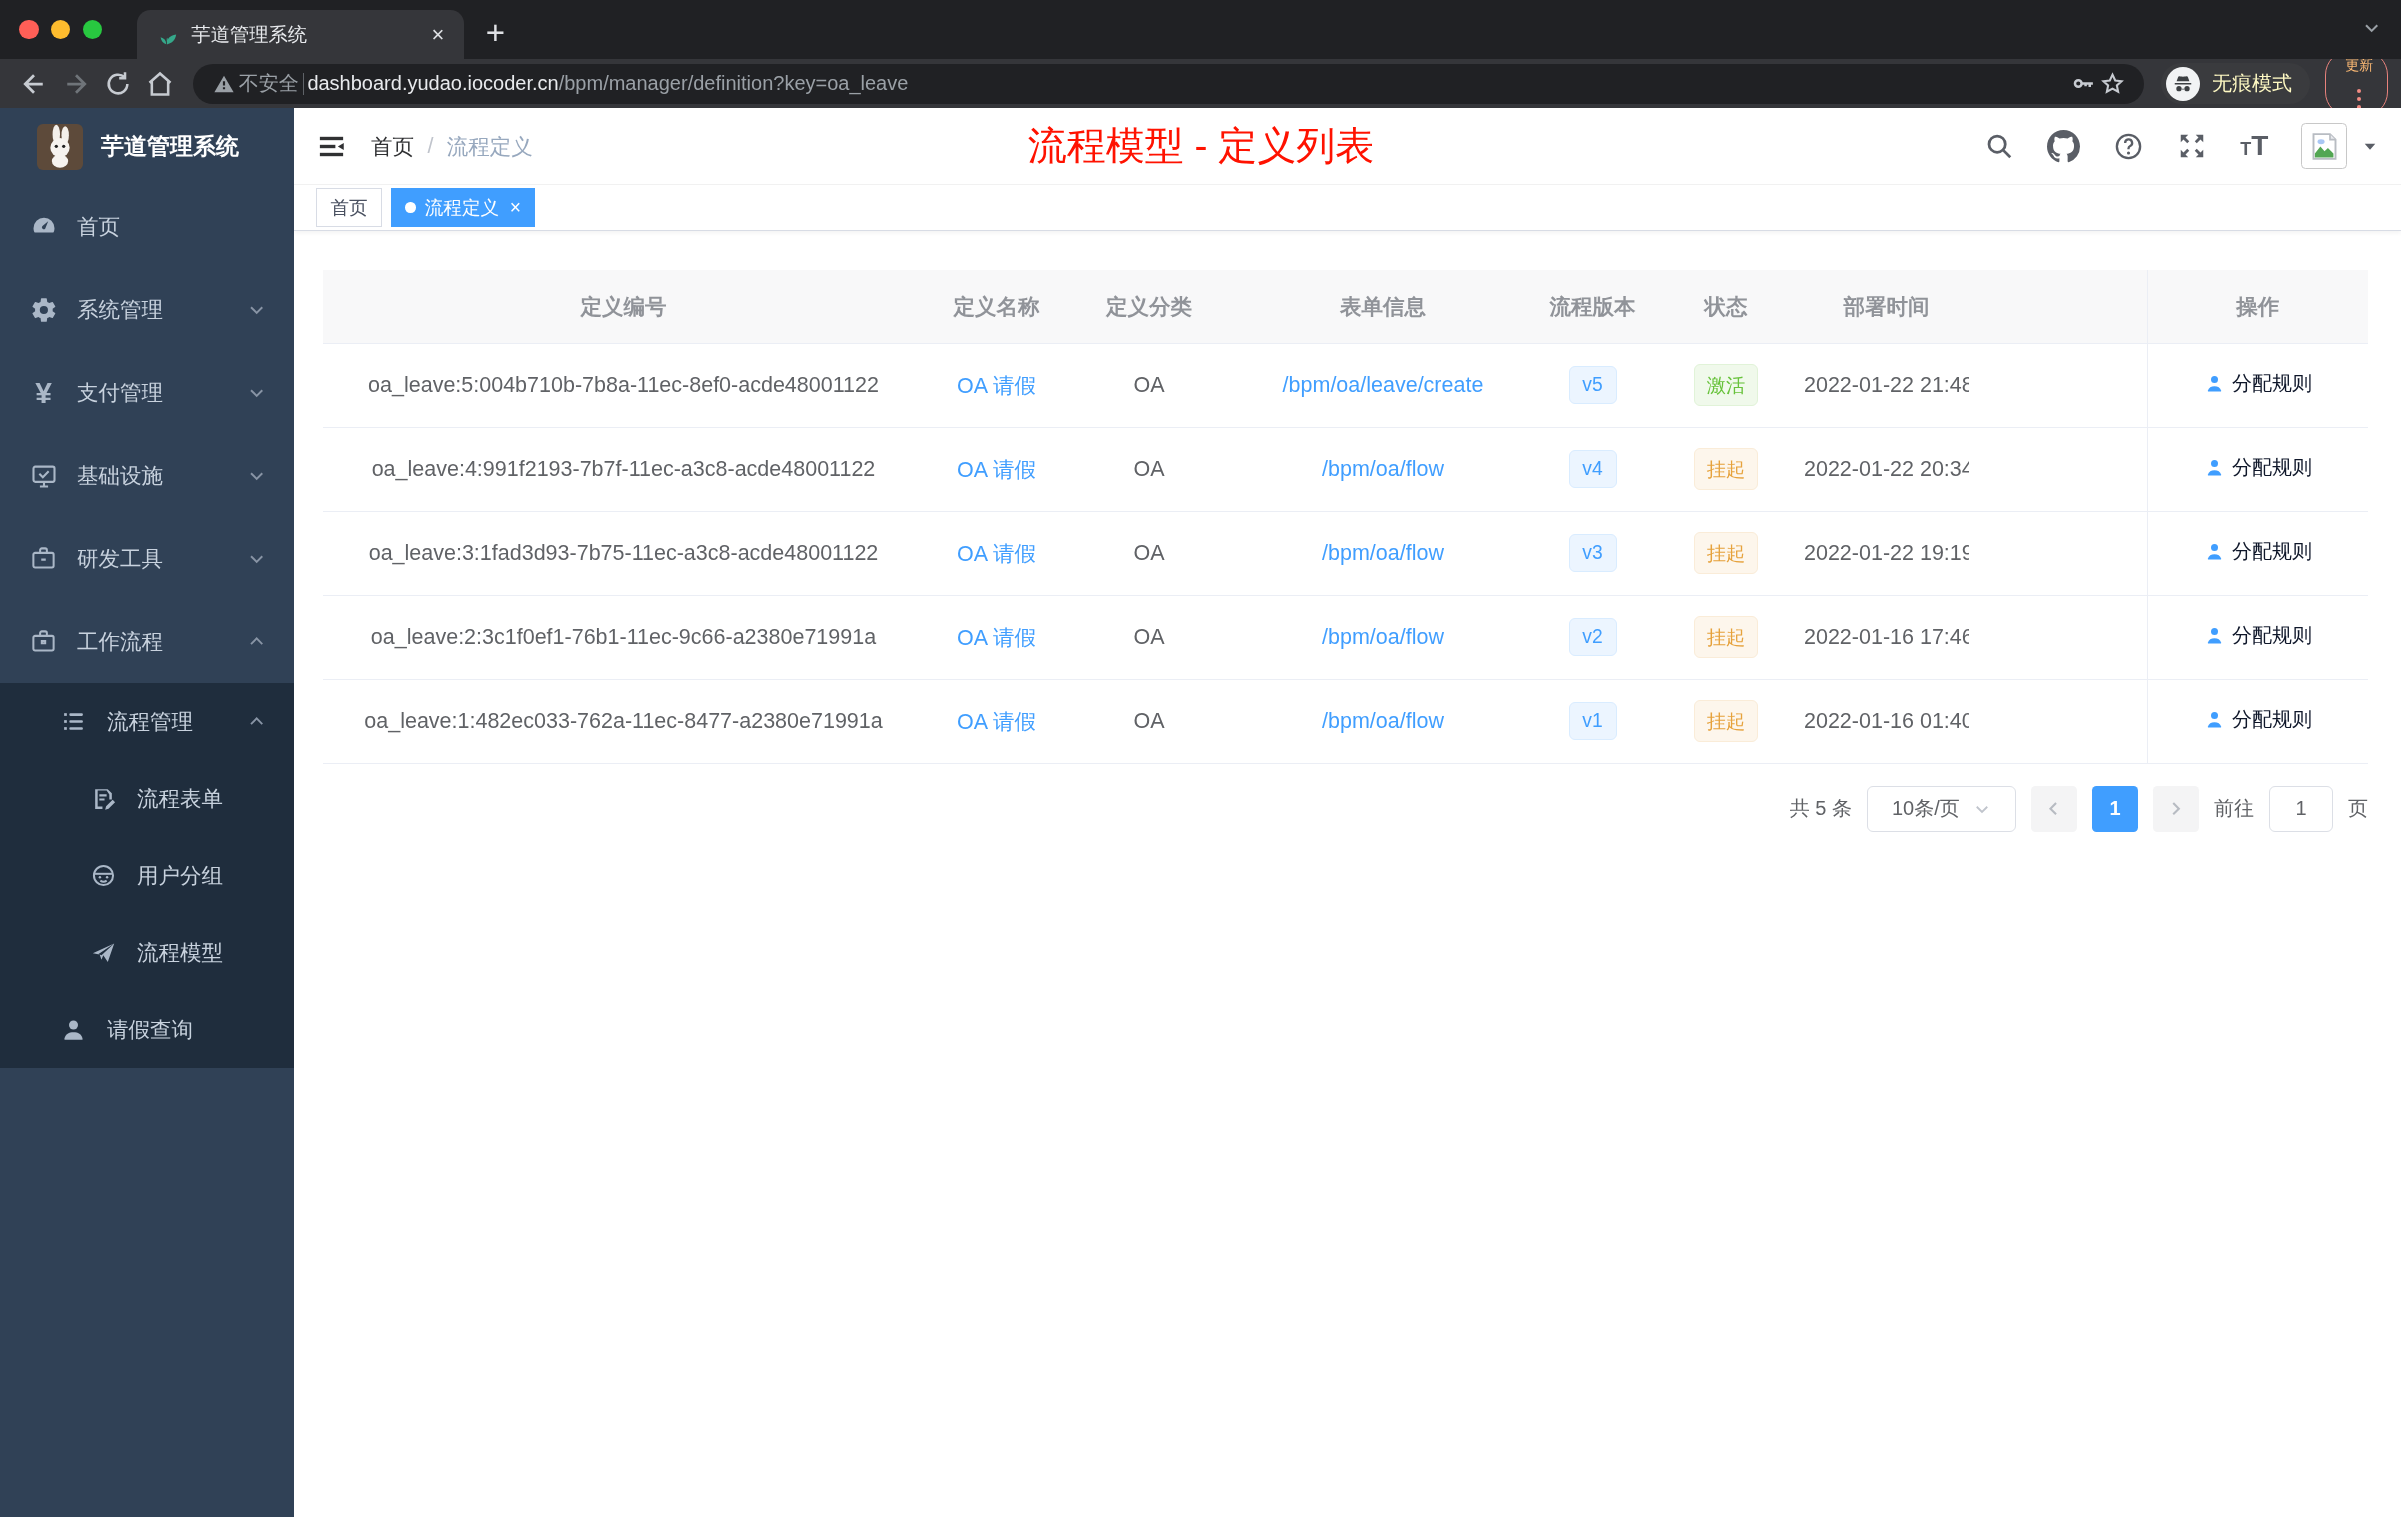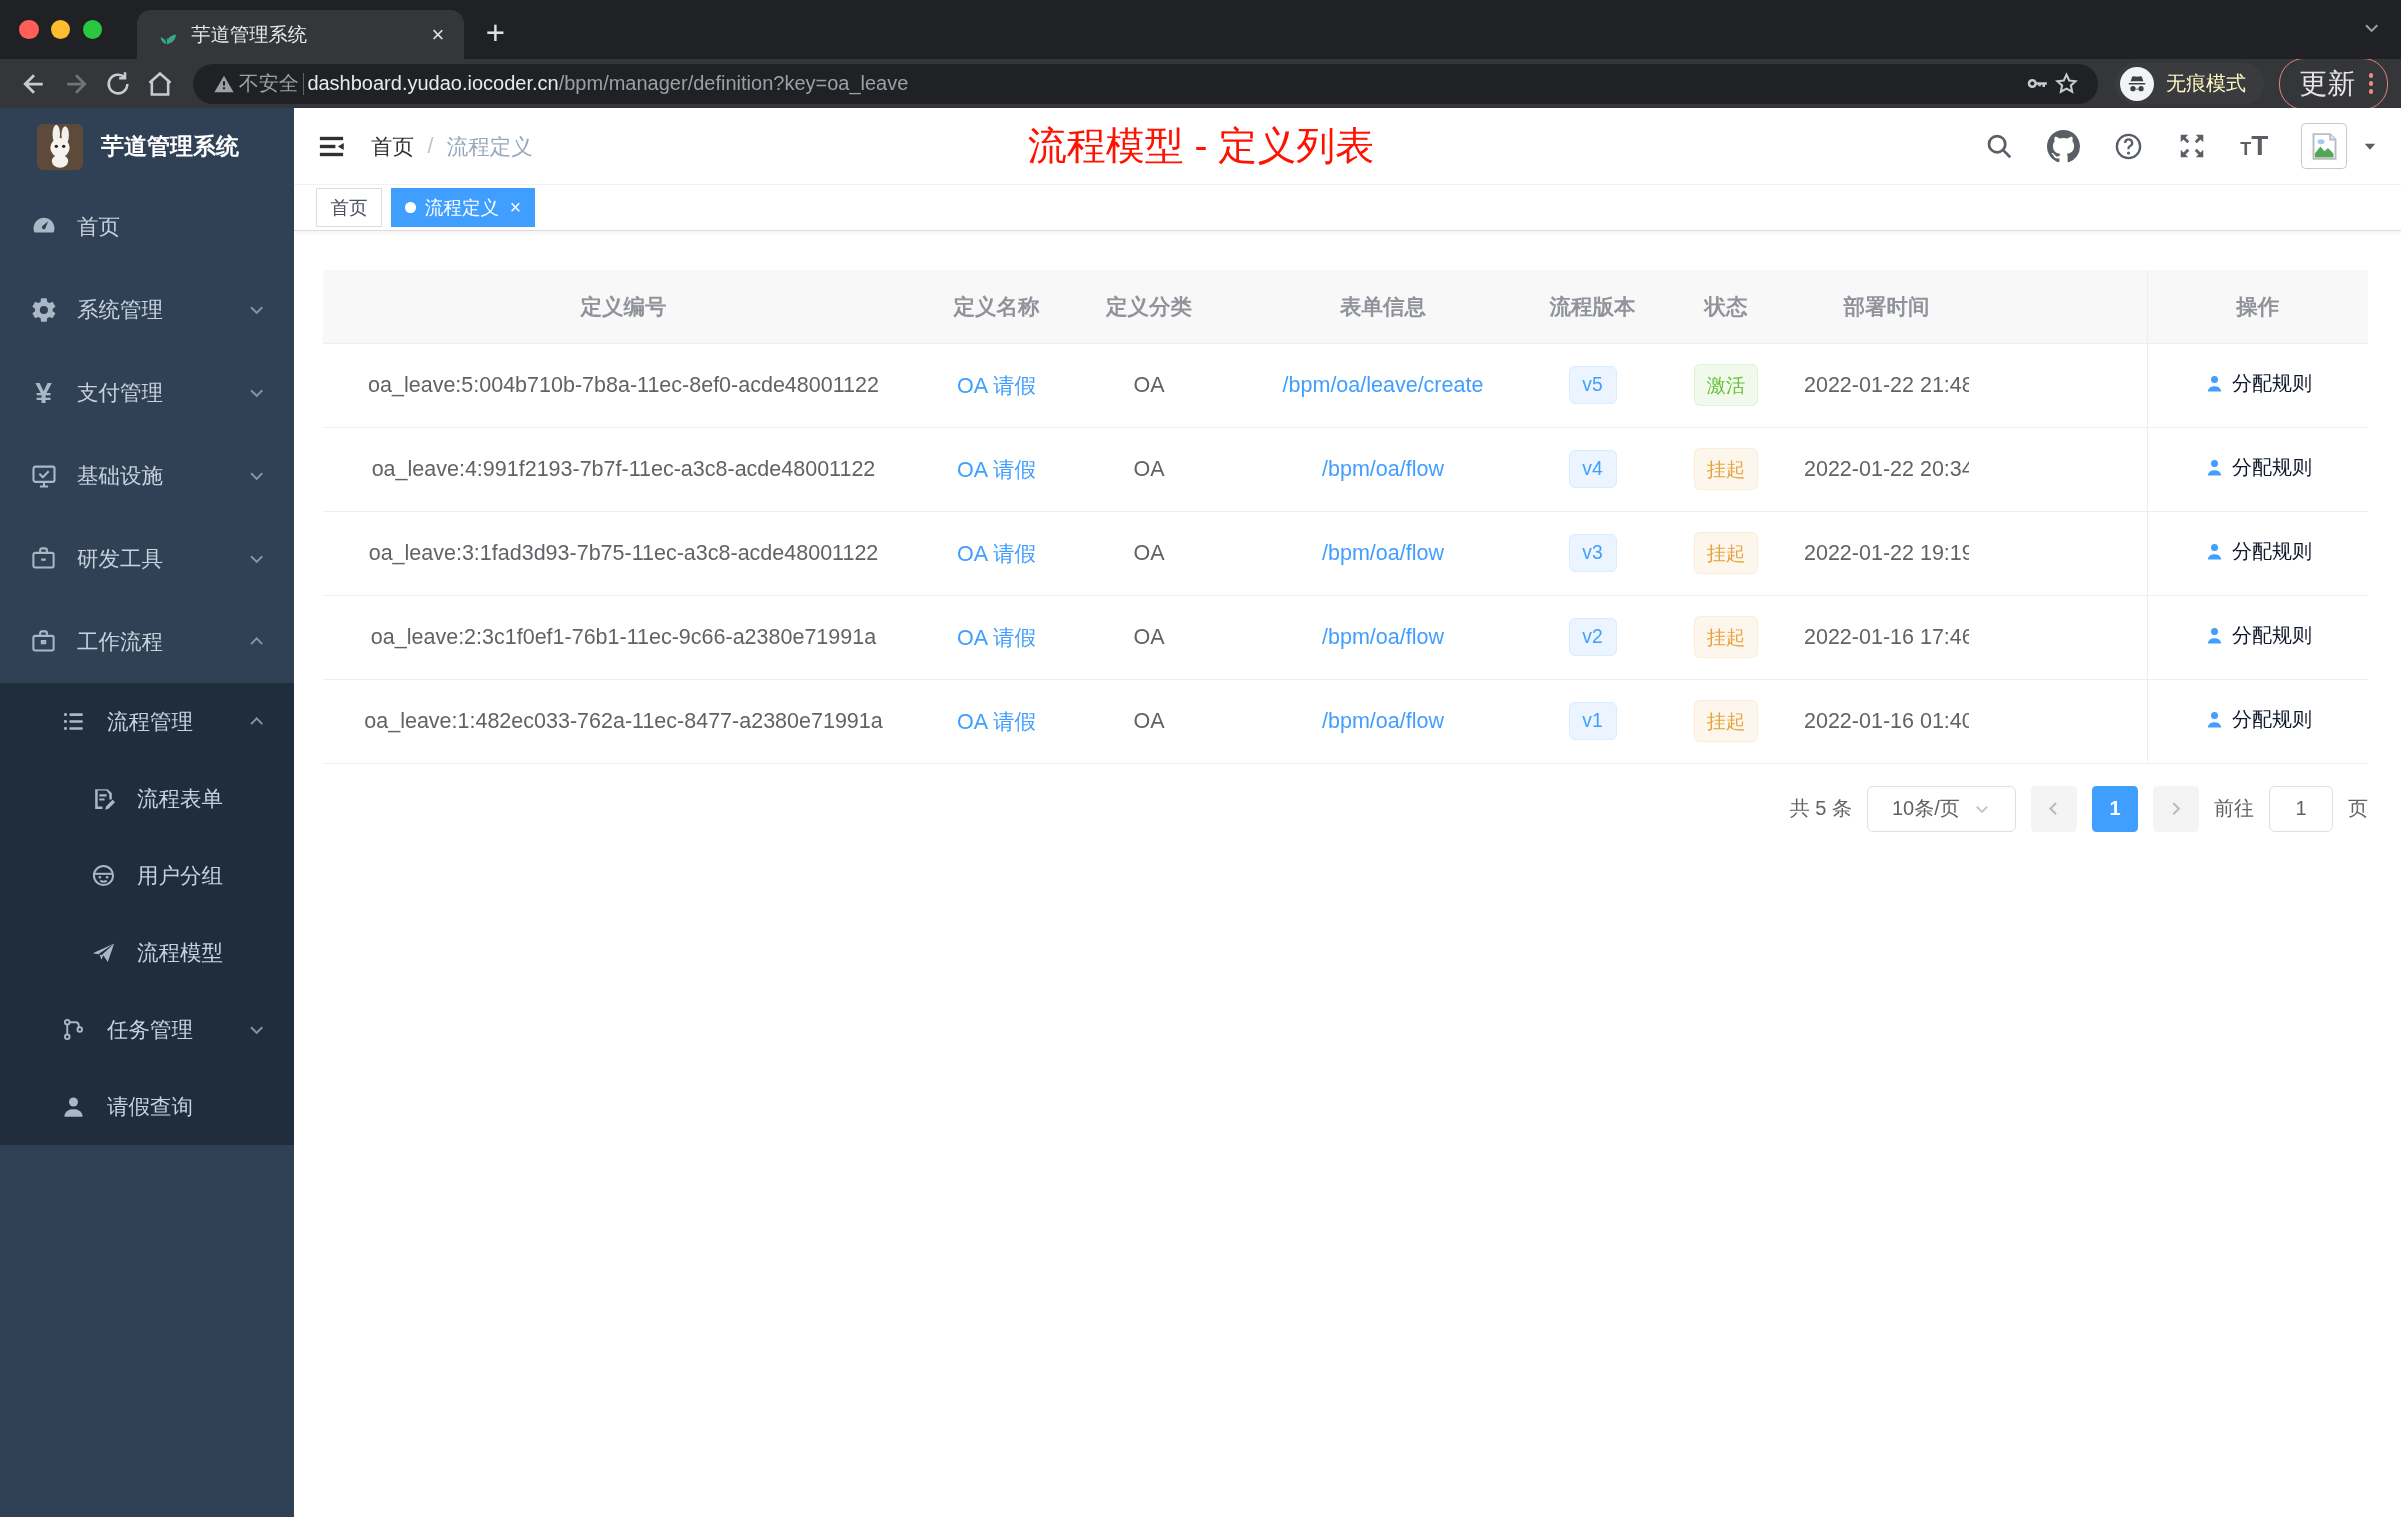--- a/index.html
+++ b/index.html
@@ -23,21 +23,21 @@
   .navico.dim { color:#6f7479; }
   .url-pill { flex:1; height:40px; background:#202124; border-radius:20px; display:flex; align-items:center;
     padding:0 19.3px; margin:0 12px; color:#9aa0a6; font-size:20px; gap:4px; }
   .url-div { width:0.7px; height:22px; background:#5f6368; }
   .url-host { color:#e8eaed; } .url-path { color:#9aa0a6; }
   .url-spacer { flex:1; }
   .incog { display:flex; align-items:center; gap:12px; background:#3a3b3e; border-radius:22px;
     padding:3.7px 18px 3.7px 5.2px; color:#fef9c3; font-size:20px; margin-left:4.5px; }
   .incog-circle { width:34px; height:34px; border-radius:50%; background:#f1f3f4; display:flex; align-items:center; justify-content:center; }
   .update-pill { display:flex; align-items:center; gap:13.4px; border:1.9px solid #e8827c; border-radius:25px;
-    padding:6px 13.4px 6px 19.3px; color:#e5e5e5; font-size:28px; margin-left:15px; }
+    padding:6px 13.4px 6px 19.3px; color:#fdba74; font-size:14px; margin-left:15px;flex-direction:column; }
   .kebab { display:flex; flex-direction:column; gap:3.7px; }
   .kebab i { width:4.5px; height:4.5px; border-radius:50%; background:#f28b82; }
 
   
   .app { display:flex; height:1409px; }
   .sidebar { width:294px; flex-shrink:0; background:#304156; color:#c8d2de; }
   .logo-row { height:77px; display:flex; align-items:center; gap:18px; padding-left:37px; }
   .avatar-sq { width:46px; height:46px; border-radius:6px; overflow:hidden; flex-shrink:0; }
   .app-name { color:#fff; font-size:23px; font-weight:bold; }
   .mi { height:83px; display:flex; align-items:center; padding:0 28px; font-size:21.5px; color:#c8d2de; cursor:pointer; }
@@ -322,36 +322,20 @@
         </span>
         <span class="lbl">用户分组</span>
       </div>
       <div class="mi lv3">
         <span class="ic">
           <svg width="27" height="27" viewBox="0 0 24 24" fill="currentColor">
               <path d="M2.5 12.6L21.5 4l-5.7 16.5-4-6.1-1.6 4-1.6-4.7-6.1-1.1zm7.7 1.8l11.3-10.4-13.9 9.3 2.6 1.1z"></path>
             </svg>
         </span>
         <span class="lbl">流程模型</span>
-      </div>
-      <div class="mi lv2">
-        <span class="ic">
-          <svg width="25" height="25" viewBox="0 0 24 24" fill="none" stroke="currentColor" stroke-width="1.8">
-              <circle cx="6" cy="5" r="2.2"></circle>
-              <circle cx="6" cy="19" r="2.2"></circle>
-              <circle cx="18" cy="12" r="2.2"></circle>
-              <path d="M6 7.2v9.6M8 5h6a3 3 0 0 1 3 3v1.8"></path>
-            </svg>
-        </span>
-        <span class="lbl">任务管理</span>
-        <span class="chev">
-          <svg width="19.3" height="19.3" viewBox="0 0 24 24" fill="none" stroke="currentColor" stroke-width="2.4">
-              <path d="M5 9l7 7 7-7"></path>
-            </svg>
-        </span>
       </div>
       <div class="mi lv2">
         <span class="ic">
           <svg width="27" height="27" viewBox="0 0 24 24" fill="currentColor">
               <circle cx="12" cy="8" r="4"></circle>
               <path d="M4 20c.8-3.8 4-5.5 8-5.5s7.2 1.7 8 5.5v1H4v-1z"></path>
             </svg>
         </span>
         <span class="lbl">请假查询</span>
       </div>

